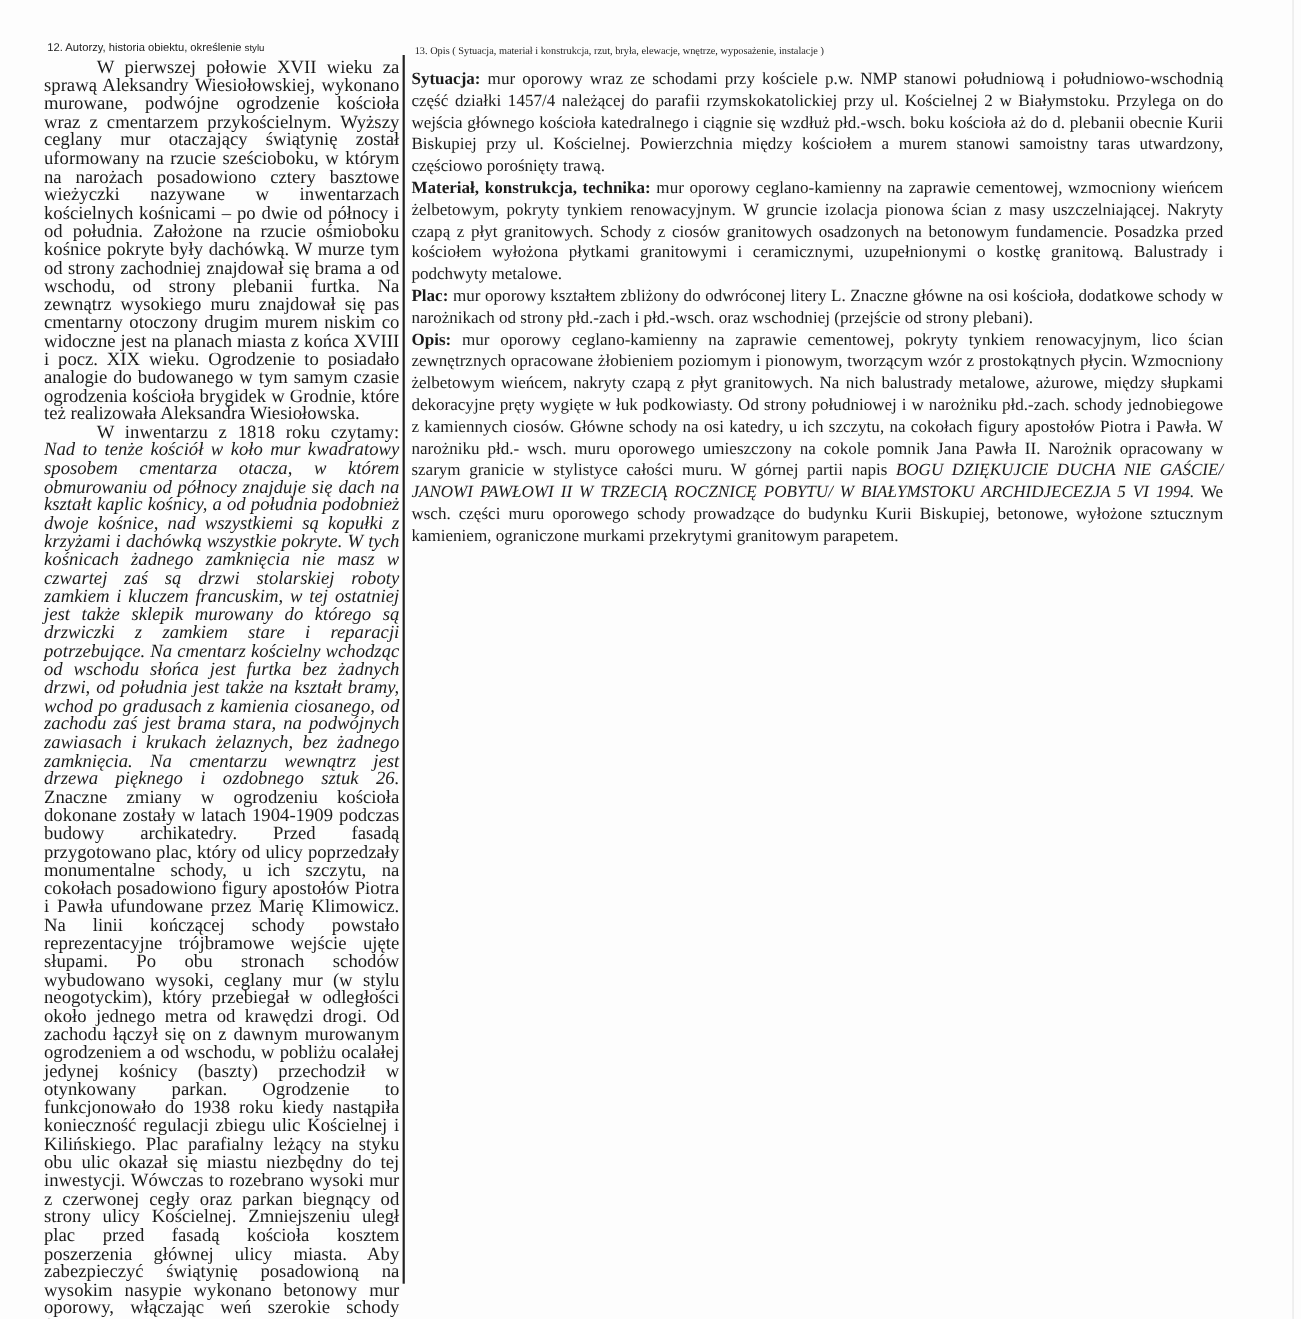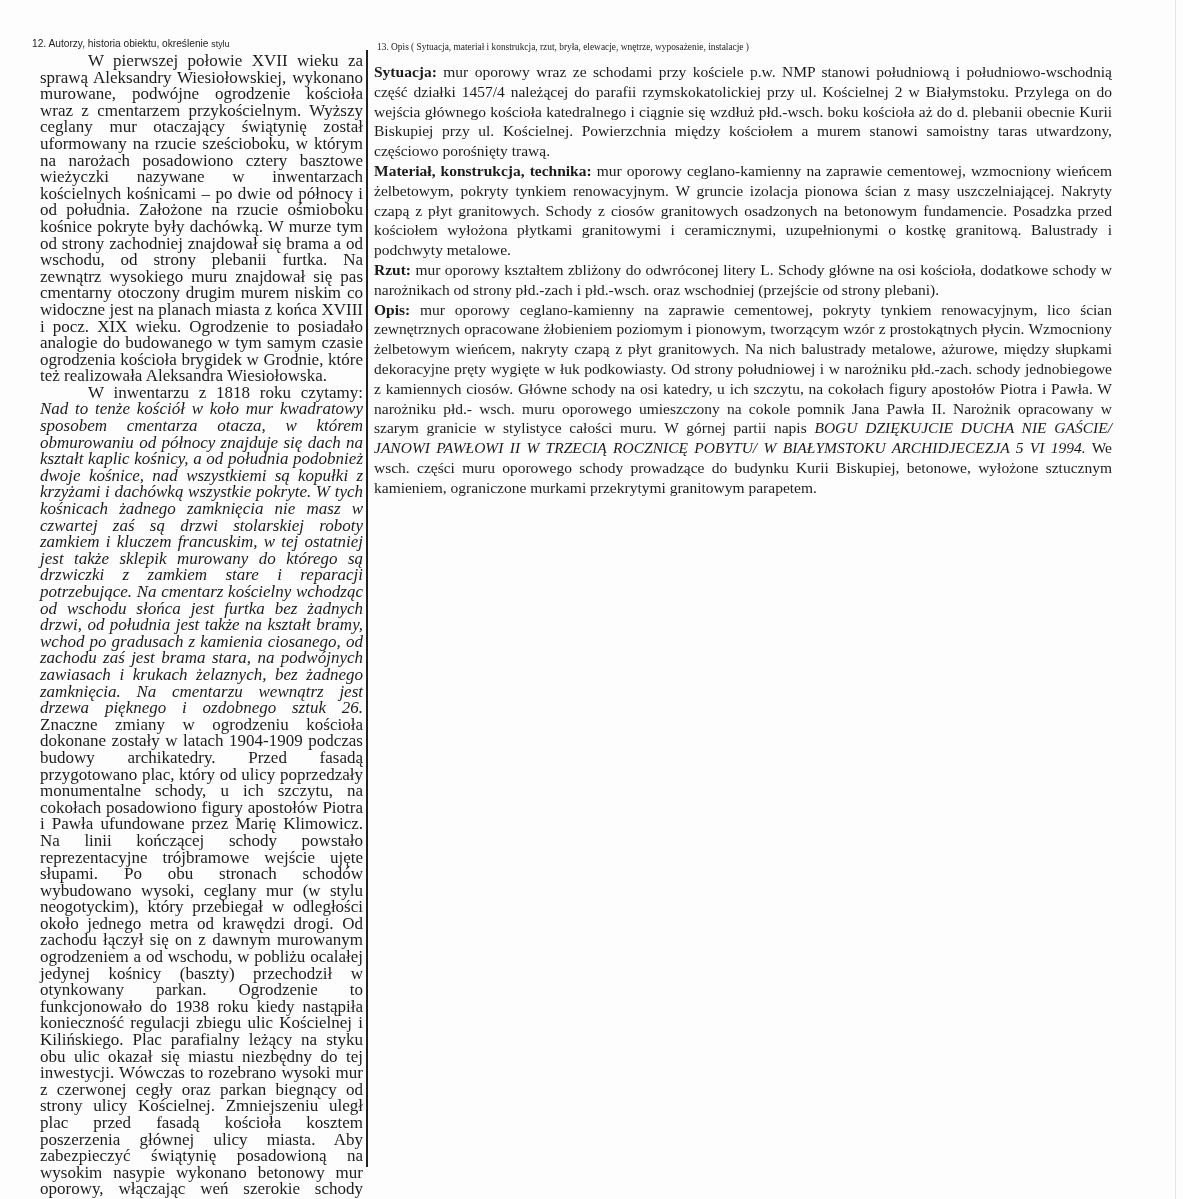--- a/index.html
+++ b/index.html
@@ -2,21 +2,21 @@
 <html><head>
 <meta charset="utf-8">
 <style>
   html, body { margin: 0; padding: 0; }
   body {
     width: 1183px; height: 1199px; background: #fdfdfd; position: relative; overflow: hidden;
     font-family: "Liberation Serif", serif; color: #1c1c1c;
   }
   .page { position: absolute; inset: 0; }
   .left-header {
-    position: absolute; left: 32px; top: 38px;
+    position: absolute; left: 43px; top: 38px;
     font-family: "Liberation Sans", sans-serif; font-size: 10.2px; color: #222;
   }
   .left-header .small { font-size: 8.8px; }
   .right-header {
     position: absolute; left: 377px; top: 42px;
     font-family: "Liberation Serif", serif; font-size: 9.4px; color: #222; text-align: right;
   }
   .divider {
     position: absolute; left: 366px; top: 50px; width: 2px; height: 1117px; background: #222;
   }
@@ -51,16 +51,16 @@
   <div class="edge-line"></div>
 
   <div class="left-col">
     <p class="indent">W pierwszej połowie XVII wieku za sprawą Aleksandry Wiesiołowskiej, wykonano murowane, podwójne ogrodzenie kościoła wraz z cmentarzem przykościelnym. Wyższy ceglany mur otaczający świątynię został uformowany na rzucie sześcioboku, w którym na narożach posadowiono cztery basztowe wieżyczki nazywane w inwentarzach kościelnych kośnicami – po dwie od północy i od południa. Założone na rzucie ośmioboku kośnice pokryte były dachówką. W murze tym od strony zachodniej znajdował się brama a od wschodu, od strony plebanii furtka. Na zewnątrz wysokiego muru znajdował się pas cmentarny otoczony drugim murem niskim co widoczne jest na planach miasta z końca XVIII i pocz. XIX wieku. Ogrodzenie to posiadało analogie do budowanego w tym samym czasie ogrodzenia kościoła brygidek w Grodnie, które też realizowała Aleksandra Wiesiołowska.</p>
     <p class="indent"><span>W inwentarzu z 1818 roku czytamy: </span><i>Nad to tenże kościół w koło mur kwadratowy sposobem cmentarza otacza, w którem obmurowaniu od północy znajduje się dach na kształt kaplic kośnicy, a od południa podobnież dwoje kośnice, nad wszystkiemi są kopułki z krzyżami i dachówką wszystkie pokryte. W tych kośnicach żadnego zamknięcia nie masz w czwartej zaś są drzwi stolarskiej roboty zamkiem i kluczem francuskim, w tej ostatniej jest także sklepik murowany do którego są drzwiczki z zamkiem stare i reparacji potrzebujące. Na cmentarz kościelny wchodząc od wschodu słońca jest furtka bez żadnych drzwi, od południa jest także na kształt bramy, wchod po gradusach z kamienia ciosanego, od zachodu zaś jest brama stara, na podwójnych zawiasach i krukach żelaznych, bez żadnego zamknięcia. Na cmentarzu wewnątrz jest drzewa pięknego i ozdobnego sztuk 26.</i><span> Znaczne zmiany w ogrodzeniu kościoła dokonane zostały w latach 1904-1909 podczas budowy archikatedry. Przed fasadą przygotowano plac, który od ulicy poprzedzały monumentalne schody, u ich szczytu, na cokołach posadowiono figury apostołów Piotra i Pawła ufundowane przez Marię Klimowicz. Na linii kończącej schody powstało reprezentacyjne trójbramowe wejście ujęte słupami. Po obu stronach schodów wybudowano wysoki, ceglany mur (w stylu neogotyckim), który przebiegał w odległości około jednego metra od krawędzi drogi. Od zachodu łączył się on z dawnym murowanym ogrodzeniem a od wschodu, w pobliżu ocalałej jedynej kośnicy (baszty) przechodził w otynkowany parkan. Ogrodzenie to funkcjonowało do 1938 roku kiedy nastąpiła konieczność regulacji zbiegu ulic Kościelnej i Kilińskiego. Plac parafialny leżący na styku obu ulic okazał się miastu niezbędny do tej inwestycji. Wówczas to rozebrano wysoki mur z czerwonej cegły oraz parkan biegnący od strony ulicy Kościelnej. Zmniejszeniu uległ plac przed fasadą kościoła kosztem poszerzenia głównej ulicy miasta. Aby zabezpieczyć świątynię posadowioną na wysokim nasypie wykonano betonowy mur oporowy, włączając weń szerokie schody frontowe, i budując po obu stronach (wschodniej i zachodniej) dodatkowe stopnie. Prace te wykonał zakład betoniarski należący do Adolfa Sawickiego, znanego działacza politycznego i posła na sejm, co potwierdzał napis na jednym ze stopni: </span><i>A. SAWICKI.</i><span> W 2010 roku gruntownie wyremontowano mur oporowy.</span></p>
   </div>
 
   <div class="right-col">
     <p><span class="lbl">Sytuacja:</span><span> mur oporowy wraz ze schodami przy kościele p.w. NMP stanowi południową i południowo-wschodnią część działki 1457/4 należącej do parafii rzymskokatolickiej przy ul. Kościelnej 2 w Białymstoku. Przylega on do wejścia głównego kościoła katedralnego i ciągnie się wzdłuż płd.-wsch. boku kościoła aż do d. plebanii obecnie Kurii Biskupiej przy ul. Kościelnej. Powierzchnia między kościołem a murem stanowi samoistny taras utwardzony, częściowo porośnięty trawą.</span></p>
     <p><span class="lbl">Materiał, konstrukcja, technika:</span><span> mur oporowy ceglano-kamienny na zaprawie cementowej, wzmocniony wieńcem żelbetowym, pokryty tynkiem renowacyjnym. W gruncie izolacja pionowa ścian z masy uszczelniającej. Nakryty czapą z płyt granitowych. Schody z ciosów granitowych osadzonych na betonowym fundamencie. Posadzka przed kościołem wyłożona płytkami granitowymi i ceramicznymi, uzupełnionymi o kostkę granitową. Balustrady i podchwyty metalowe.</span></p>
-    <p><span class="lbl">Rzut:</span><span> mur oporowy kształtem zbliżony do odwróconej litery L. Schody główne na osi kościoła, dodatkowe schody w narożnikach od strony płd.-zach i płd.-wsch. oraz wschodniej (przejście od strony plebani).</span></p>
+    <p><span class="lbl">Plac:</span><span> mur oporowy kształtem zbliżony do odwróconej litery L. Znaczne główne na osi kościoła, dodatkowe schody w narożnikach od strony płd.-zach i płd.-wsch. oraz wschodniej (przejście od strony plebani).</span></p>
     <p><span class="lbl">Opis:</span><span> mur oporowy ceglano-kamienny na zaprawie cementowej, pokryty tynkiem renowacyjnym, lico ścian zewnętrznych opracowane żłobieniem poziomym i pionowym, tworzącym wzór z prostokątnych płycin. Wzmocniony żelbetowym wieńcem, nakryty czapą z płyt granitowych. Na nich balustrady metalowe, ażurowe, między słupkami dekoracyjne pręty wygięte w łuk podkowiasty. Od strony południowej i w narożniku płd.-zach. schody jednobiegowe z kamiennych ciosów. Główne schody na osi katedry, u ich szczytu, na cokołach figury apostołów Piotra i Pawła. W narożniku płd.- wsch. muru oporowego umieszczony na cokole pomnik Jana Pawła II. Narożnik opracowany w szarym granicie w stylistyce całości muru. W górnej partii napis </span><i>BOGU DZIĘKUJCIE DUCHA NIE GAŚCIE/ JANOWI PAWŁOWI II W TRZECIĄ ROCZNICĘ POBYTU/ W BIAŁYMSTOKU ARCHIDJECEZJA 5 VI 1994.</i><span> We wsch. części muru oporowego schody prowadzące do budynku Kurii Biskupiej, betonowe, wyłożone sztucznym kamieniem, ograniczone murkami przekrytymi granitowym parapetem.</span></p>
   </div>
 </div>
 
 </body></html>

